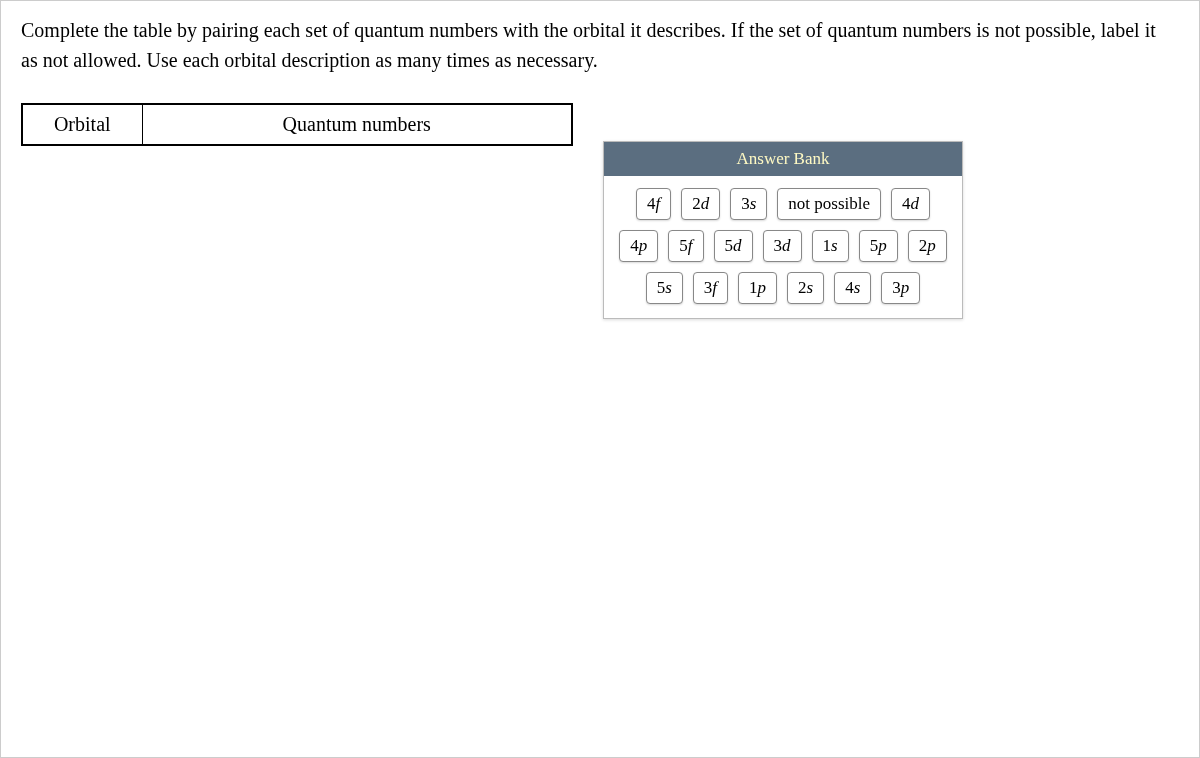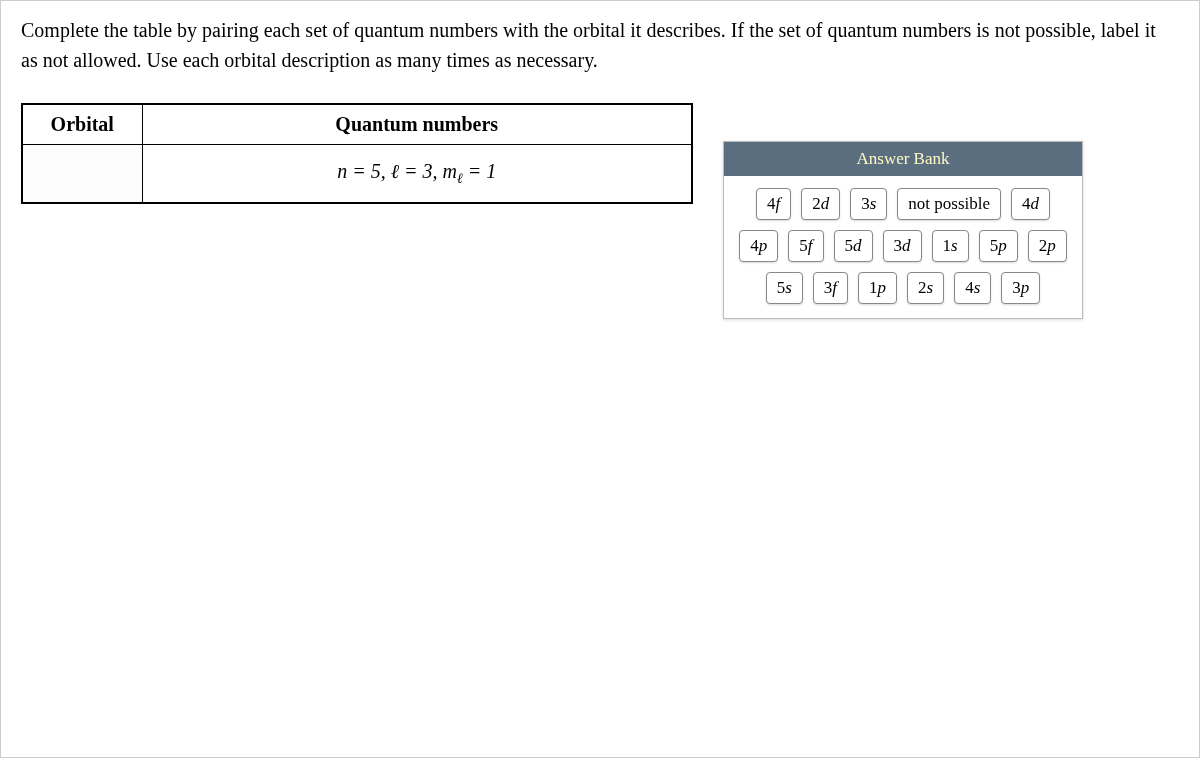--- a/index.html
+++ b/index.html
@@ -33,25 +33,25 @@
     border-collapse: collapse;
     border: 2px solid #000;
   }
   .qtable th, .qtable td {
     border: 1px solid #000;
     text-align: center;
     vertical-align: middle;
     font-size: 20px;
   }
   .qtable th {
-    font-weight: bold;
+    font-weight: normal;
     padding: 8px 10px;
   }
   .qtable th.orbital-h { width: 120px; }
-  .qtable th.qn-h { width: 550px; }
+  .qtable th.qn-h { width: 430px; }
   .dropzone {
     height: 58px;
     width: 120px;
     border: 2px dotted #999;
     background: #fdfdfd;
   }
   .qn-cell {
     height: 58px;
     font-style: italic;
   }
@@ -103,26 +103,20 @@
   <div class="content-row">
 
     <table class="qtable">
       <thead>
         <tr>
           <th class="orbital-h">Orbital</th>
           <th class="qn-h">Quantum numbers</th>
         </tr>
       </thead>
       <tbody>
-        <tr>
-          <td class="dropzone"></td>
-          <td class="qn-cell">
-            <span class="n">n</span> = 5, <span class="l">ℓ</span> = 3, <span class="m">m</span><span class="sub">ℓ</span> = 1
-          </td>
-        </tr>
       </tbody>
     </table>
 
     <div class="answer-bank-wrap">
       <div class="answer-bank-header">Answer Bank</div>
       <div class="bank-body">
         <div class="tile">4<span class="orb">f</span></div>
         <div class="tile">2<span class="orb">d</span></div>
         <div class="tile">3<span class="orb">s</span></div>
         <div class="tile"><span>not possible</span></div>

